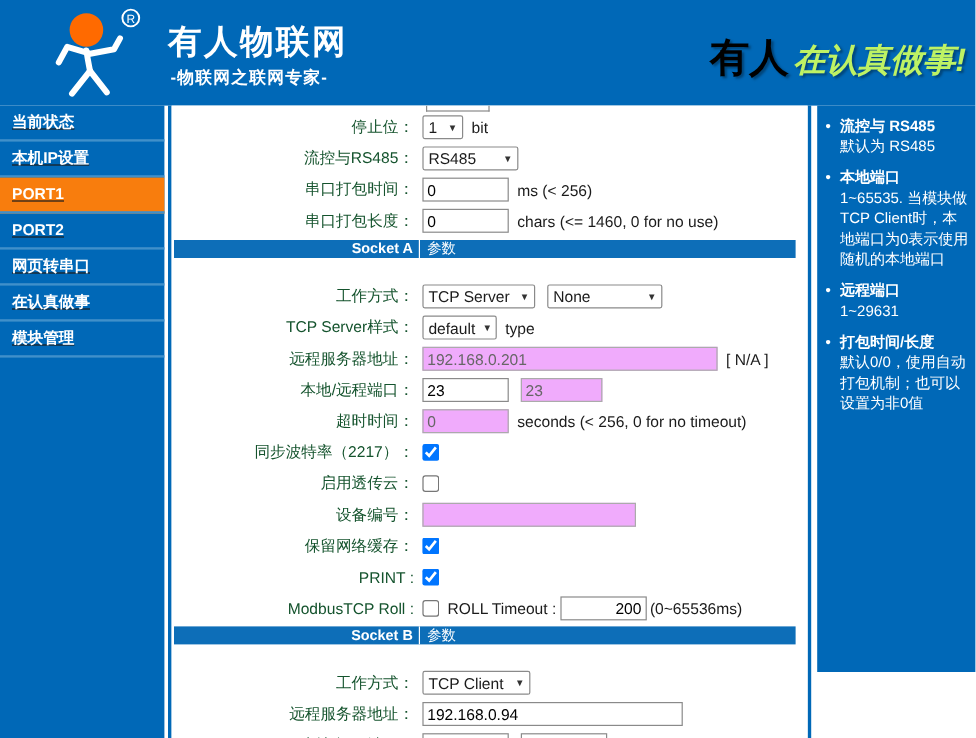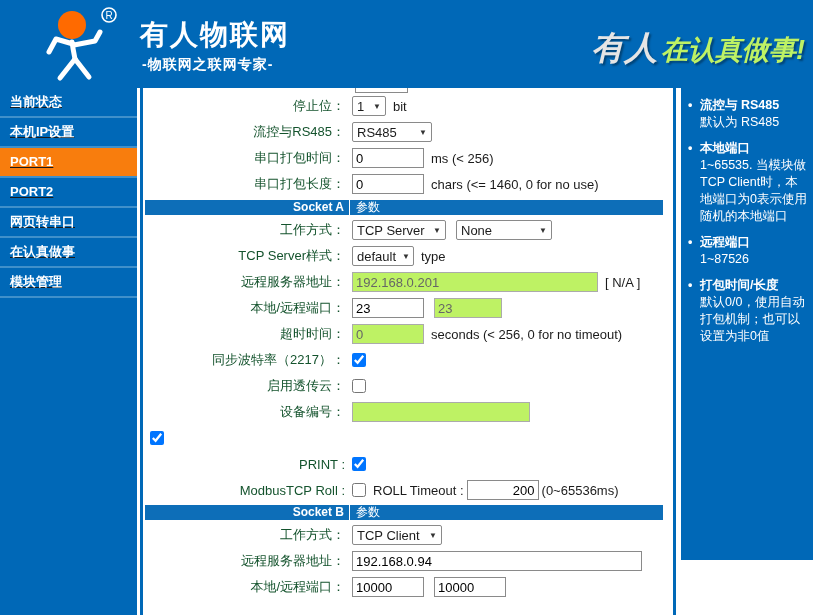--- a/index.html
+++ b/index.html
@@ -8,46 +8,46 @@
     background:#ffffff;
     font-family:"Liberation Sans","DejaVu Sans",sans-serif;
     font-size:13px;color:#1b1b1b;
   }
   
   .header{position:absolute;left:0;top:0;width:813px;height:88px;background:#0068b7;}
   .logo{position:absolute;left:30px;top:4px;width:104px;height:80px;}
   .brand-title{position:absolute;left:140px;top:16px;font-size:28px;font-weight:bold;color:#fff;letter-spacing:2px;}
   .brand-sub{position:absolute;left:142px;top:56px;font-size:14px;font-weight:bold;color:#fff;letter-spacing:1px;}
   .slogan{position:absolute;right:8px;top:26px;white-space:nowrap;text-shadow:2px 2px 2px rgba(0,0,0,0.35);}
-  .slogan .acc{font-size:33px;font-weight:bold;color:#e5e5e5;font-style:italic;margin-left:45px;}
+  .slogan .acc{font-size:33px;font-weight:bold;color:#000000;margin-left:45px;}
   .slogan .rest{font-size:27px;font-weight:bold;font-style:italic;color:#bef264;}
   
   .sidebar{position:absolute;left:0;top:88px;width:137px;height:527px;background:#0068b7;text-decoration:underline;}
   .side-item{height:28px;line-height:28px;padding-left:10px;color:#fff;font-weight:bold;
     font-size:13px;border-bottom:2px solid #4090ca;cursor:pointer;}
   .side-item.active{background:#f87d0d;}
   .vline-left{position:absolute;left:140px;top:88px;width:3px;height:527px;background:#0068b7;}
   .vline-right{position:absolute;left:673px;top:88px;width:3px;height:527px;background:#0068b7;}
   
   .main{position:absolute;left:143px;top:88px;width:530px;height:527px;background:#fff;overflow:hidden;}
   .cutsel{margin-left:212px;width:53px;height:5px;box-sizing:border-box;
     border-left:1px solid #8a8a8a;border-right:1px solid #8a8a8a;border-bottom:1px solid #8a8a8a;}
   .frow{display:flex;align-items:center;height:26px;}
   .flabel{width:202px;text-align:right;flex:none;color:#14532d;}
   .fctrls{display:flex;align-items:center;margin-left:7px;}
   .sel{display:inline-flex;align-items:center;justify-content:space-between;box-sizing:border-box;
     height:20px;border:1px solid #8a8a8a;border-radius:2px;background:#fff;padding:0 4px;cursor:pointer;}
   .sel .arr{font-size:8px;color:#333;margin-left:6px;}
   .inp{height:20px;box-sizing:border-box;border:1px solid #8a8a8a;padding:0 3px;font-size:13px;
     font-family:inherit;color:#000;background:#fff;}
-  .inp.dis{background:#bef264;border-color:#ababab;color:#666;}
+  .inp.dis{background:#f0abfc;border-color:#ababab;color:#666;}
   .suffix{margin-left:7px;white-space:nowrap;}
   .gap{margin-left:10px;}
   .cbx{width:14px;height:14px;margin:0;}
-  .sect{height:15px;margin:3px 0 2px 2px;width:518px;background:#0d6eb8;display:flex;align-items:center;
+  .sect{height:15px;margin:3px 0 19px 2px;width:518px;background:#0d6eb8;display:flex;align-items:center;
     color:#fff;font-size:12px;}
   .sect .sl{width:199px;text-align:right;font-weight:bold;padding-right:5px;border-right:1px solid #fff;height:15px;line-height:15px;}
   .sect .sr{padding-left:6px;height:15px;line-height:15px;}
   .mt2{margin-top:2px;}
   
   .help{position:absolute;left:681px;top:88px;width:132px;height:472px;background:#0068b7;
     box-sizing:border-box;padding:9px 5px 0 7px;color:#fff;}
   .help-item{display:flex;margin-bottom:9px;font-size:12.5px;line-height:17px;}
   .help-item .bullet{width:12px;flex:none;font-weight:bold;}
   .help-item .txt{flex:1;}
@@ -200,20 +200,21 @@
 
   <div class="frow">
     <div class="flabel">设备编号：</div>
     <div class="fctrls">
       <input class="inp dis" style="width: 178px;" disabled="" value="">
     </div>
   </div>
 
 
   <div class="frow">
+    <div class="flabel">保留网络缓存：</div>
     <div class="fctrls">
       <input type="checkbox" class="cbx" checked="" style="">
     </div>
   </div>
 
   <div class="frow">
     <div class="flabel">PRINT :</div>
     <div class="fctrls">
       <input type="checkbox" class="cbx" checked="" style="">
     </div>
@@ -240,21 +241,21 @@
       <div class="sel" style="width:90px">
         <span>TCP Client</span>
         <span class="arr">▼</span>
       </div>
     </div>
   </div>
 
   <div class="frow">
     <div class="flabel">远程服务器地址：</div>
     <div class="fctrls">
-      <input class="inp" style="width: 290px;" value="192.168.0.94">
+      <input class="inp" style="width: 217px;" value="192.168.0.94">
     </div>
   </div>
 
   <div class="frow">
     <div class="flabel">本地/远程端口：</div>
     <div class="fctrls">
       <input class="inp" style="width: 72px;" value="10000">
       <input class="inp gap" style="width: 72px;" value="10000">
     </div>
   </div>
@@ -268,20 +269,20 @@
       <span>默认为 RS485</span></span>
   </div>
   <div class="help-item">
     <span class="bullet">•</span>
     <span class="txt"><span class="ht">本地端口</span><br>
       <span>1~65535. 当模块做TCP Client时，本地端口为0表示使用随机的本地端口</span></span>
   </div>
   <div class="help-item">
     <span class="bullet">•</span>
     <span class="txt"><span class="ht">远程端口</span><br>
-      <span>1~87526</span></span>
+      <span>1~29631</span></span>
   </div>
   <div class="help-item">
     <span class="bullet">•</span>
     <span class="txt"><span class="ht">打包时间/长度</span><br>
       <span>默认0/0，使用自动打包机制；也可以设置为非0值</span></span>
   </div>
 </div>
 
 </body></html>

